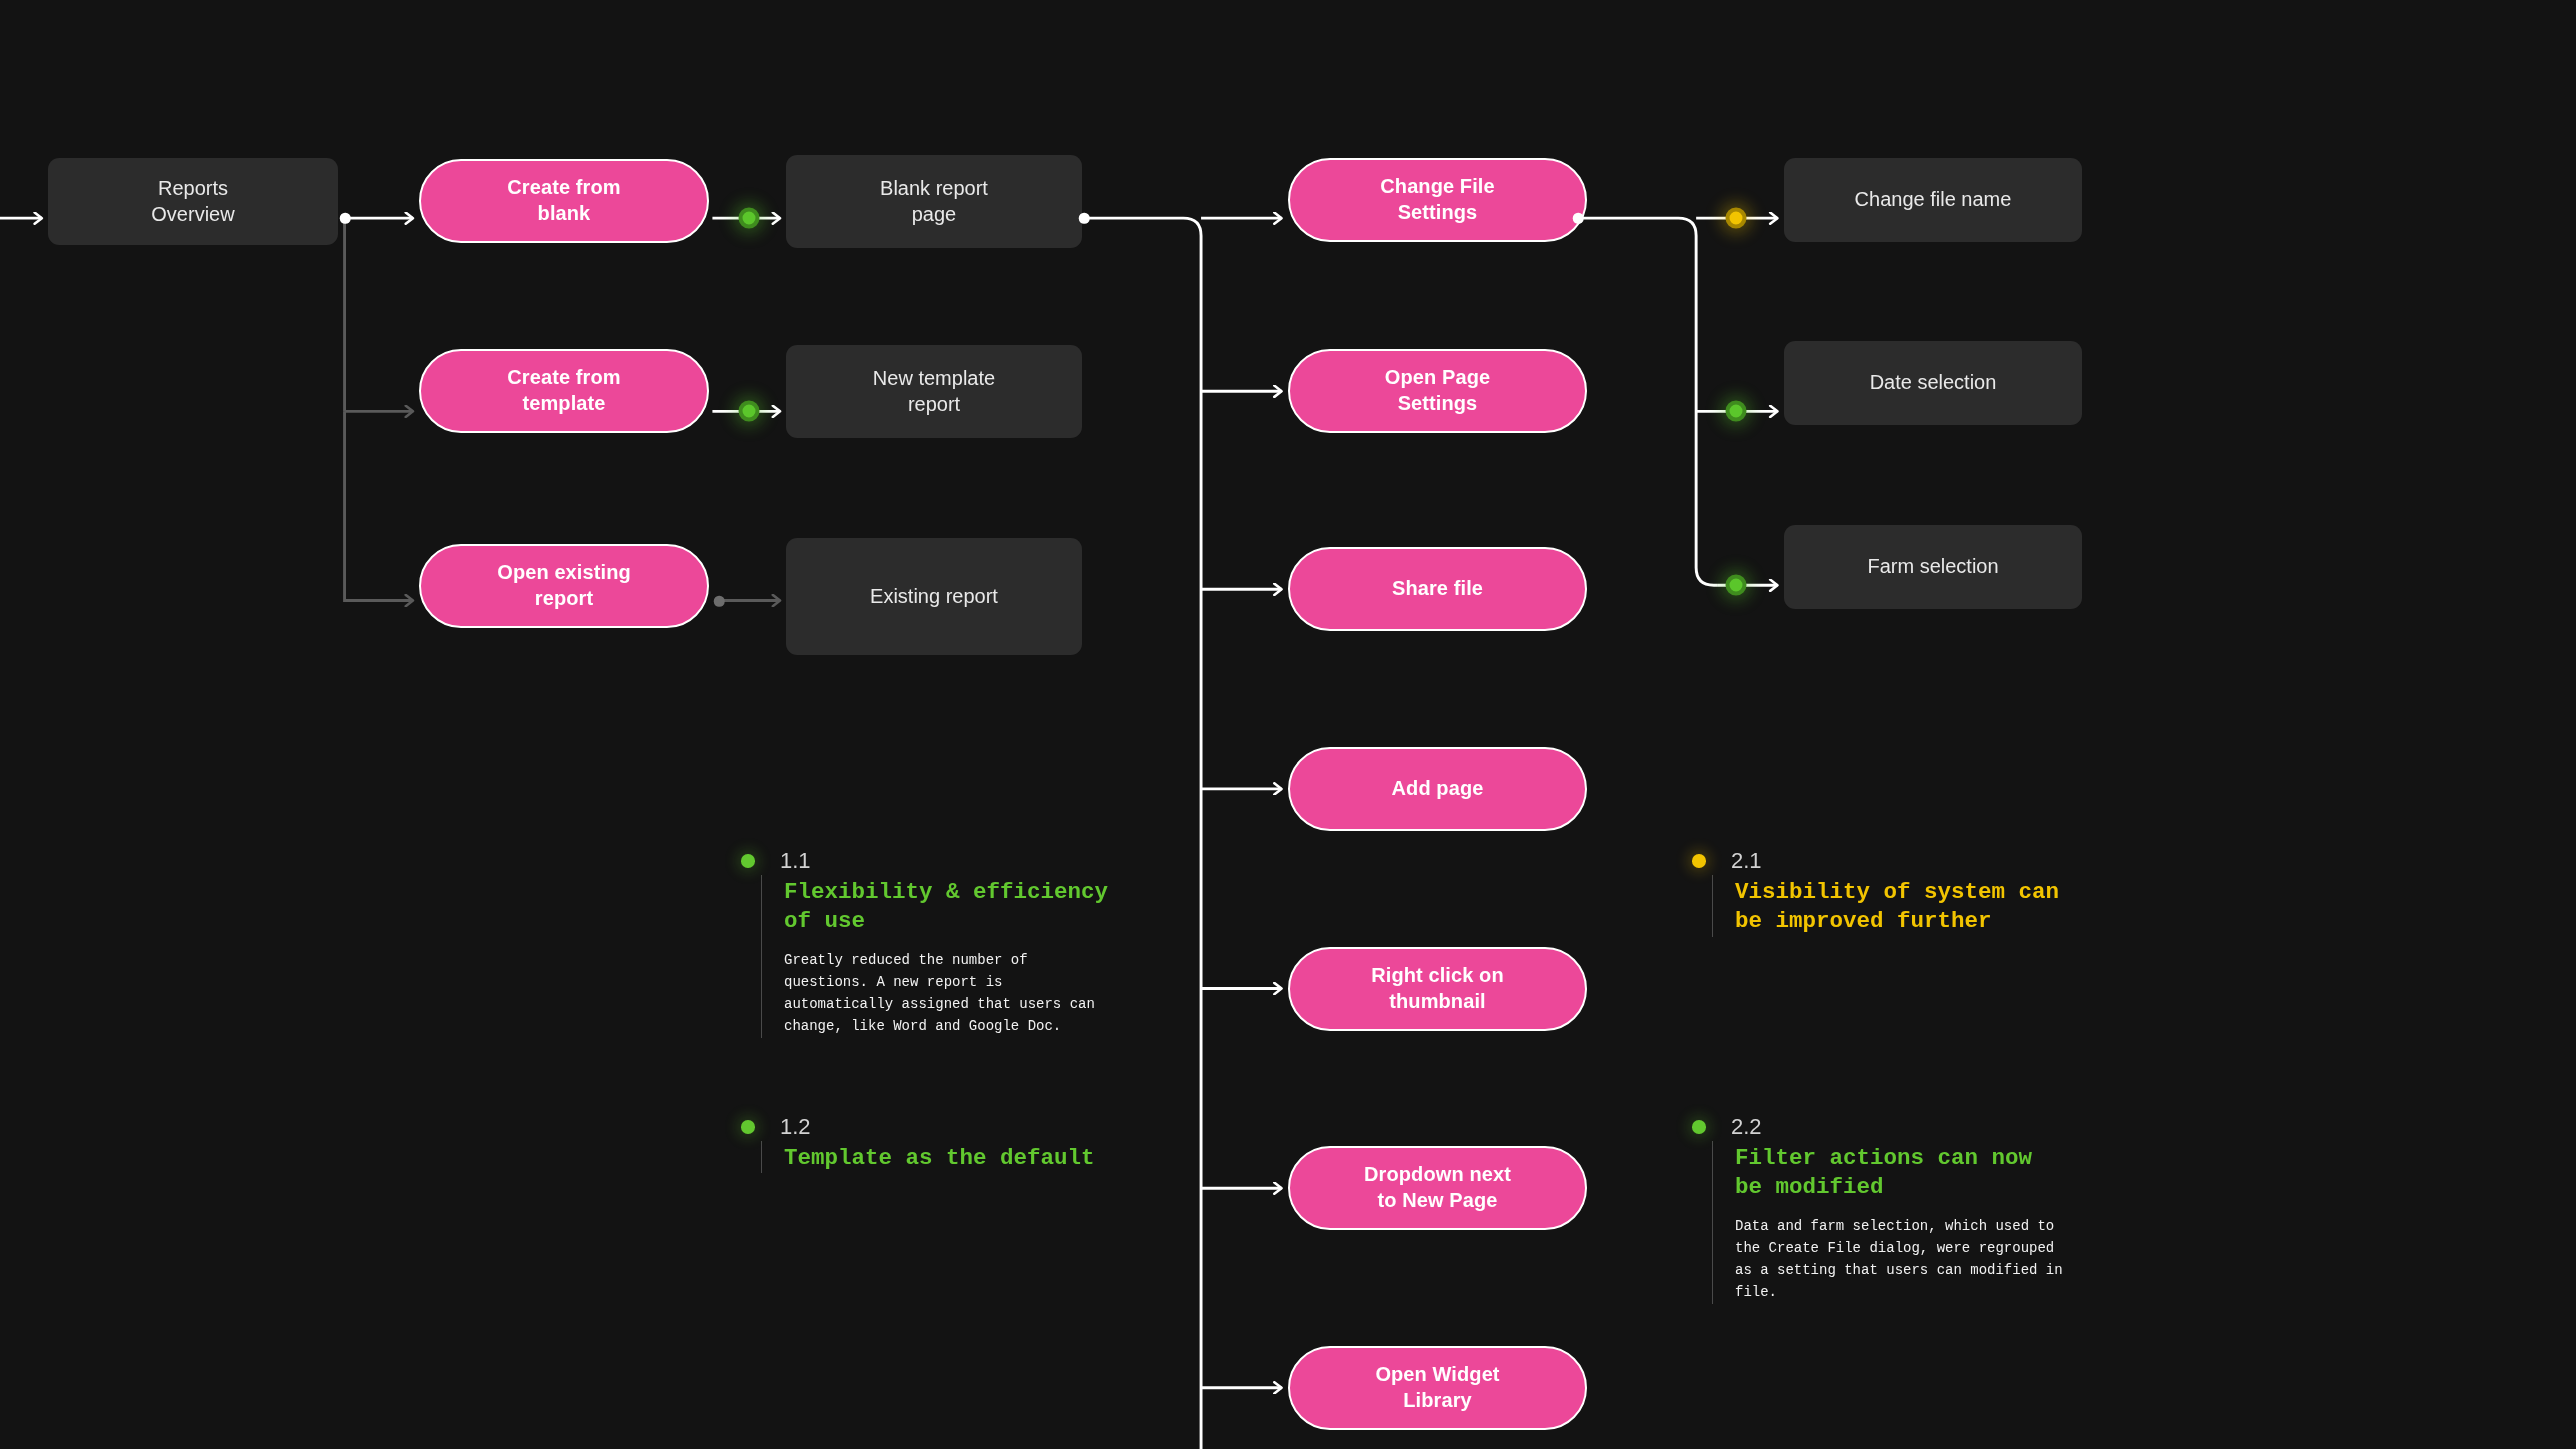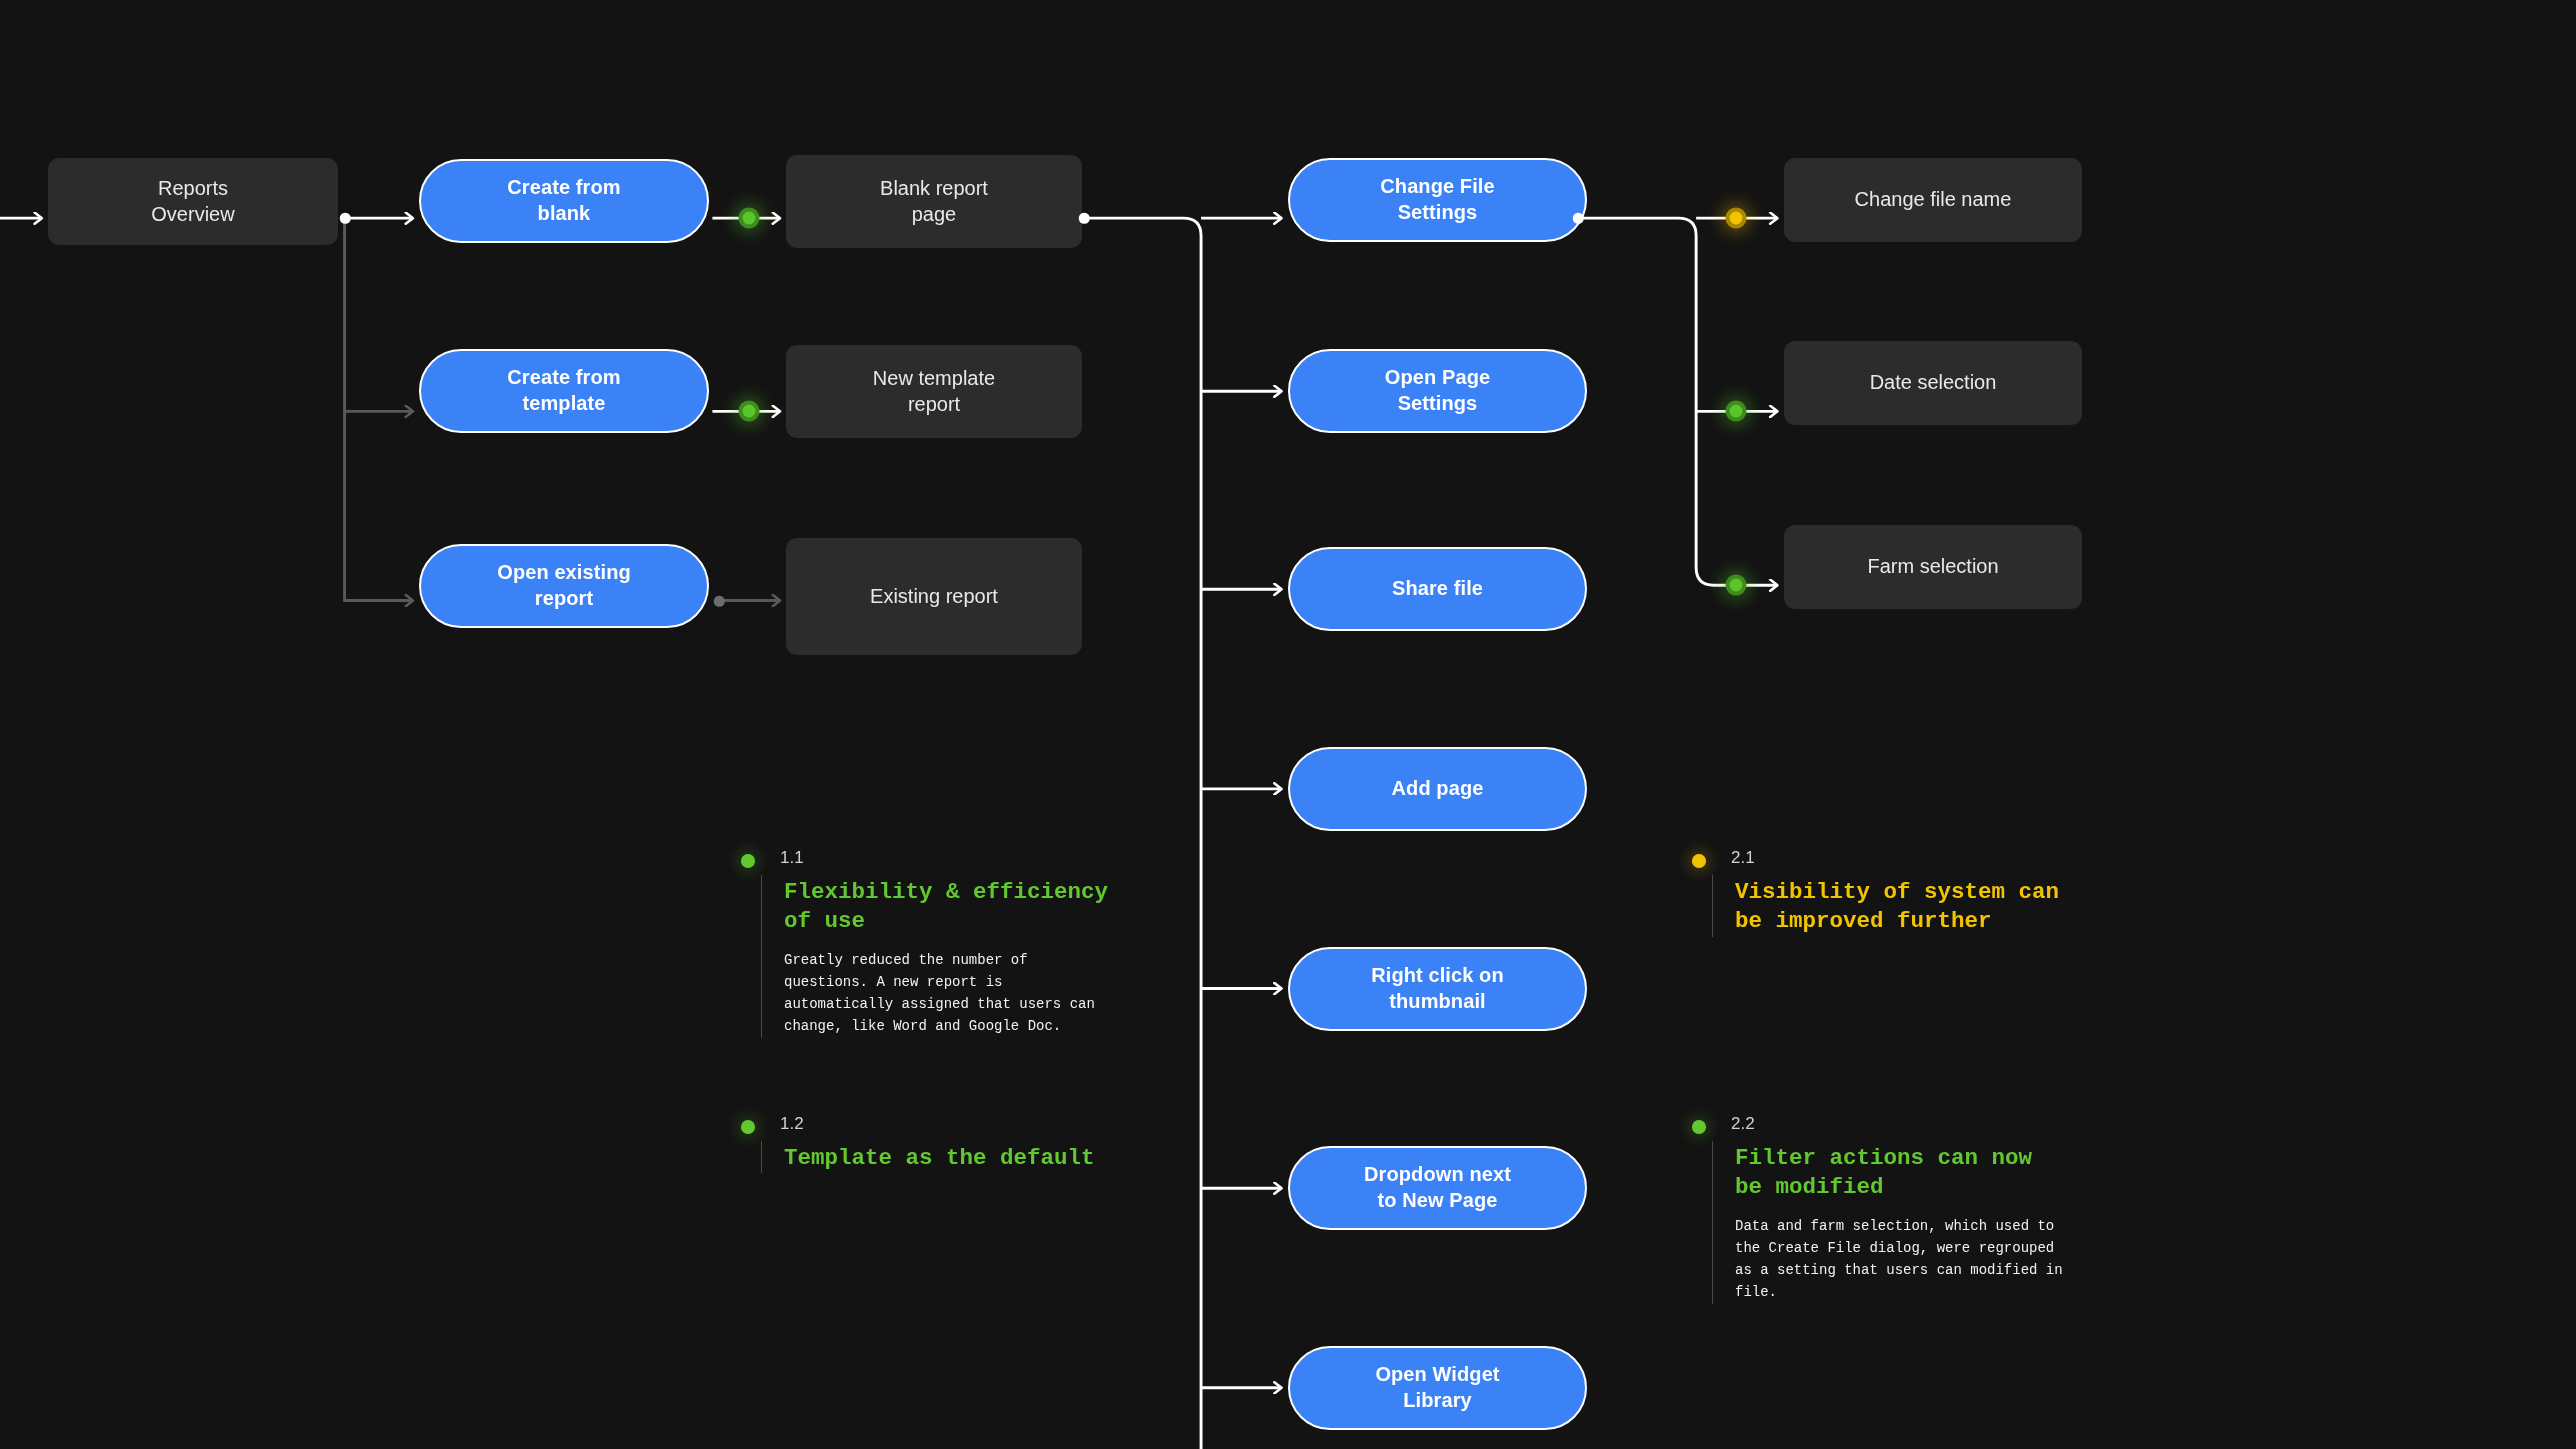--- a/index.html
+++ b/index.html
@@ -22,21 +22,21 @@
     line-height:1.28;
   }
   .node-box {
     background:#2c2c2c;
     border-radius:11.3px;
     color:#e9e9e9;
     font-size:20px;
     font-weight:400;
   }
   .node-pill {
-    background:#3b82f6;
+    background:#ec4899;
     border:2.4px solid #ffffff;
     border-radius:48px;
     color:#ffffff;
     font-size:20px;
     font-weight:700;
     letter-spacing:0.1px;
   }
   .node-label { padding:0 11.3px; white-space:pre-line; }
 
   
@@ -70,21 +70,21 @@
   .anno { position:absolute; }
   .anno-head { position:relative; height:27px; }
   .anno-dot {
     position:absolute; left:0; top:6.4px;
     width:13.7px; height:13.7px; border-radius:50%;
   }
   .anno-dot.green  { background:#62c82f; box-shadow:0 0 13px 4.8px rgba(98,200,47,.20); }
   .anno-dot.yellow { background:#f2c400; box-shadow:0 0 13px 4.8px rgba(242,196,0,.20); }
   .anno-num {
     position:absolute; left:39px; top:0;
-    font-size:17px; color:#d2d2d2; font-weight:400;
+    font-size:22px; color:#d2d2d2; font-weight:400;
   }
   .anno-body {
     margin-left:20px;
     border-left:1.6px solid #4a4a4a;
     padding-left:22px;
     padding-top:3.2px;
     font-family:Liberation Mono, monospace;
   }
   .anno-title {
     font-size:22.5px; font-weight:700; line-height:1.30;

